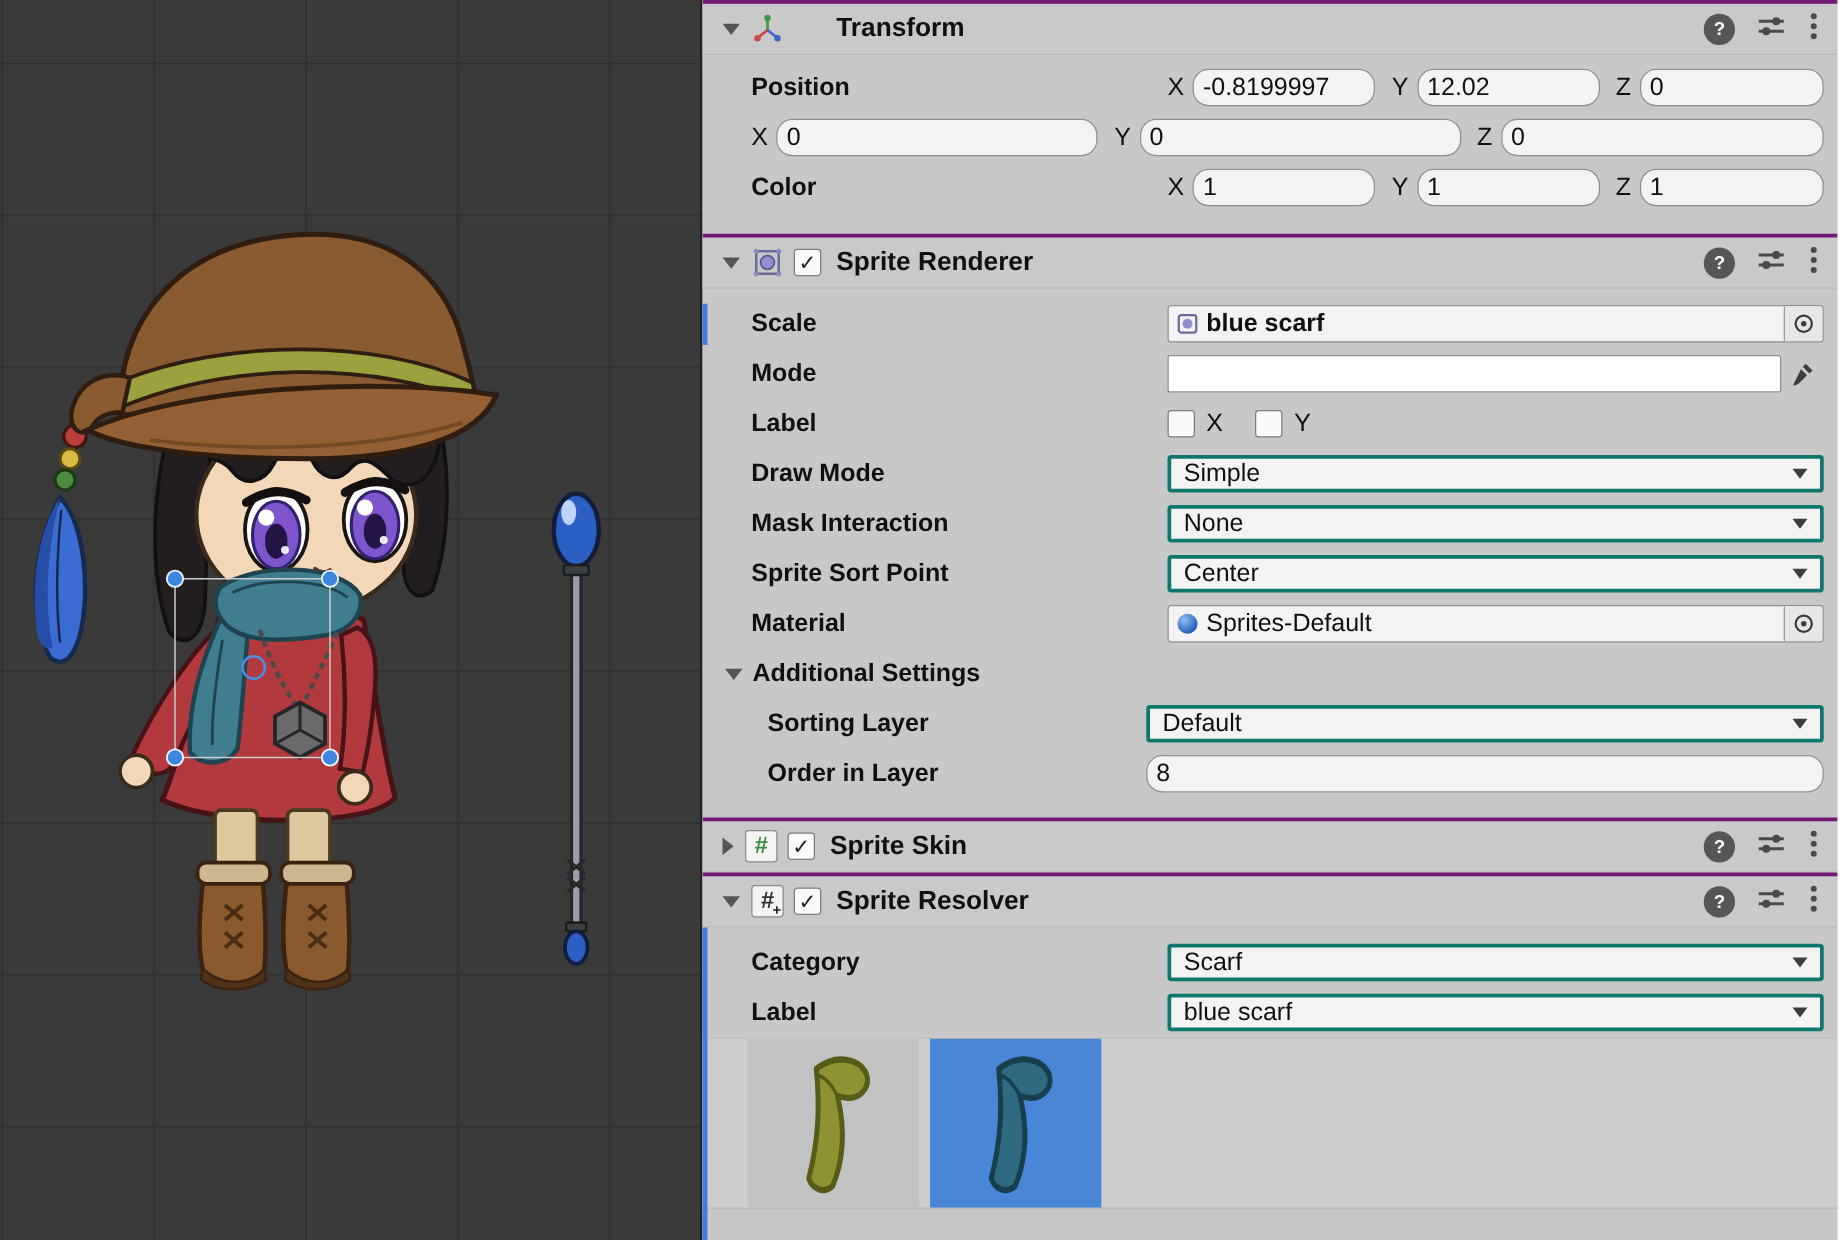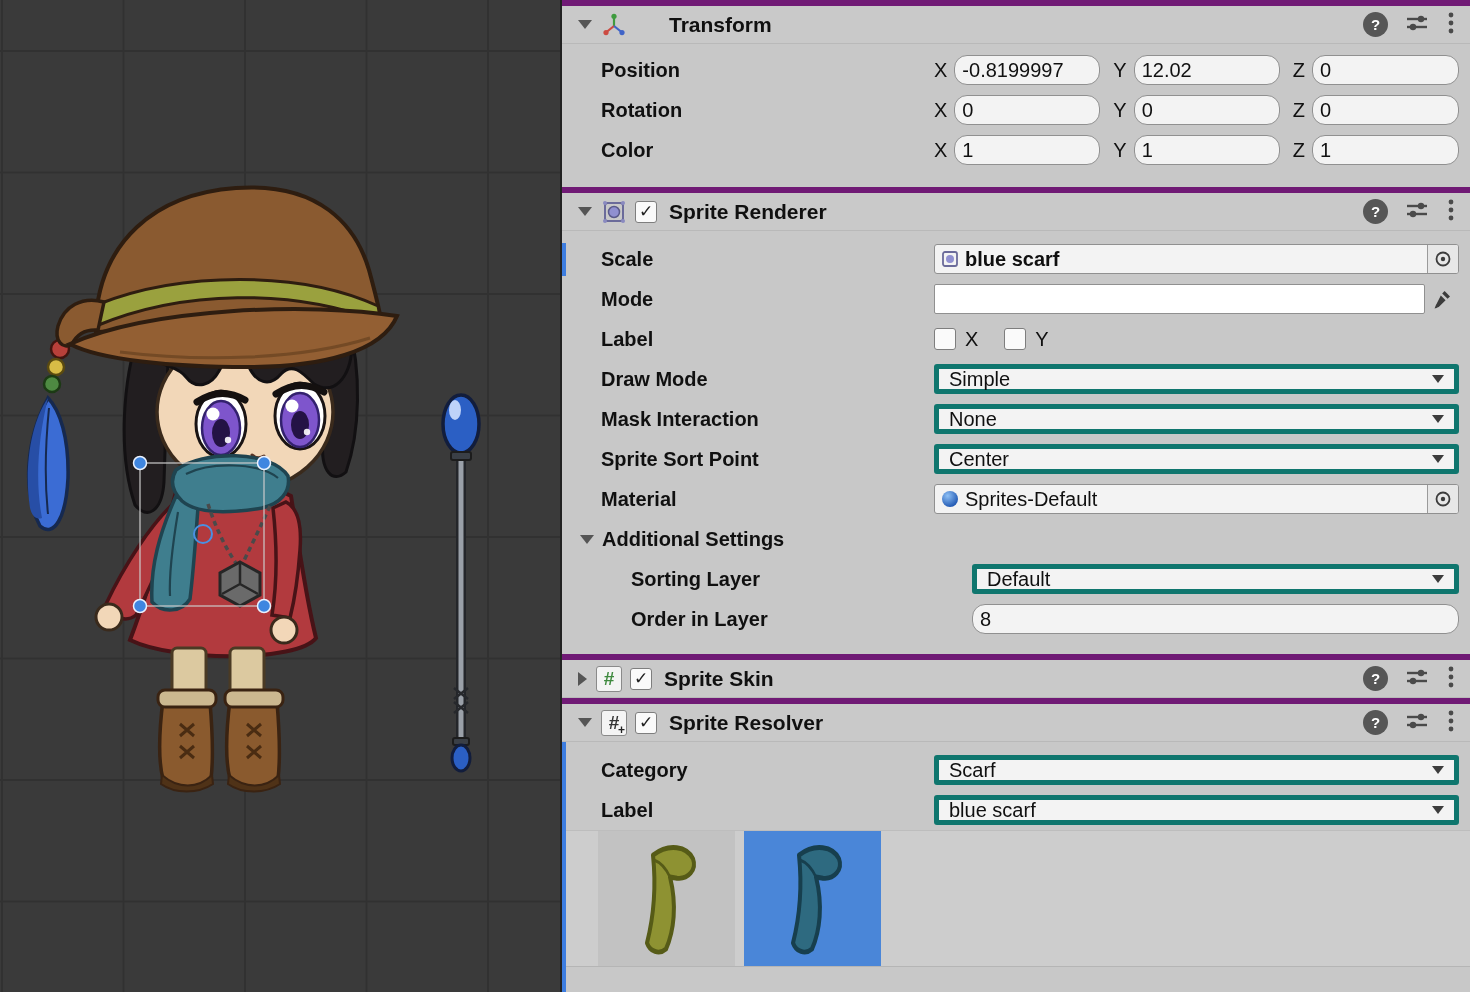--- a/index.html
+++ b/index.html
@@ -20,21 +20,21 @@
   .scene svg { position:absolute; left:0; top:0; }
 
   
   .inspector { width:908px; height:992px; background:#c8c8c8; color:#101010; position:relative; overflow:hidden; }
   .override-bar { position:absolute; left:0; width:4px; z-index:5; }
   .bar-sprite { top:243px; height:33px; }
   .bar-resolver { top:742px; height:250px; }
 
   .comp-header {
     height:44px; display:flex; align-items:center; padding:0 14px 0 16px;
-    background:#c9c9c9; border-top:6px solid #701a75; border-bottom:1px solid #b9b9b9;
+    background:#c9c9c9; border-top:3px solid #701a75; border-bottom:1px solid #b9b9b9;
   }
   .comp-header.mt17 { margin-top:17px; }
   .comp-header.mt15 { margin-top:15px; }
   .comp-title { font-size:21px; font-weight:bold; margin-left:12px; white-space:nowrap; }
   .header-right { margin-left:auto; display:flex; align-items:center; gap:16px; }
 
   .foldout-open { width:0; height:0; border-left:7px solid transparent; border-right:7px solid transparent; border-top:9px solid #555; flex-shrink:0; }
   .foldout-closed { width:0; height:0; border-top:7px solid transparent; border-bottom:7px solid transparent; border-left:9px solid #555; flex-shrink:0; }
   .comp-icon { width:26px; height:26px; margin-left:9px; display:flex; align-items:center; justify-content:center; flex-shrink:0; }
   .hdr-spacer { width:30px; flex-shrink:0; }
@@ -49,33 +49,33 @@
   .hash-dark { color:#333; }
   .hash-plus { position:absolute; right:1px; bottom:-2px; font-size:12px; color:#222; font-weight:bold; }
 
   .help-icon { width:25px; height:25px; border-radius:50%; background:#565656; color:#fff;
     display:flex; align-items:center; justify-content:center; font-size:15px; font-weight:bold; }
 
   .rows { padding-top:8px; }
   .rows.t-rows { padding-top:6px; }
   .row { height:40px; display:flex; align-items:center; padding-left:39px; padding-right:11px; }
   .row .label { width:333px; flex-shrink:0; font-size:20px; white-space:nowrap;font-weight:bold; }
-  .row.sub { padding-left:69px;gap:38px; }
+  .row.sub { padding-left:52px; }
   .row.sub .label { width:303px; }
   .label.bold { font-weight:bold; }
   .value { flex:1; display:flex; align-items:center; min-width:0; }
 
   .vec-group { display:flex; align-items:center; flex:1; min-width:0; }
   .vec-group + .vec-group { margin-left:13px; }
   .axis { font-size:20px; margin-right:7px; }
 
   .tf { height:30px; background:#f3f3f3; border:1px solid #909090; border-radius:13px;
     font-family:inherit; font-size:20px; color:#111; padding:0 7px; width:100%; min-width:0; outline:none; }
 
-  .dd { height:30px; background:#f3f3f3; border:5px solid #0f766e; border-radius:3px;
+  .dd { height:30px; background:#f3f3f3; border:3px solid #0f766e; border-radius:3px;
     flex:1; display:flex; align-items:center; padding:0 10px; font-size:20px; min-width:0; }
   .dd-arrow { margin-left:auto; width:0; height:0; border-left:6px solid transparent; border-right:6px solid transparent; border-top:8px solid #3c3c3c; }
 
   .objf { height:30px; background:#f3f3f3; border:1px solid #909090; border-radius:3px;
     flex:1; display:flex; align-items:center; overflow:hidden; min-width:0; }
   .objf .obj-icon { width:30px; display:flex; align-items:center; justify-content:center; flex-shrink:0; }
   .objf .obj-text { font-size:20px; flex:1; min-width:0; white-space:nowrap; overflow:hidden; }
   .objf .obj-text.bold { font-weight:bold; }
   .objf .picker { width:31px; height:100%; border-left:1px solid #9a9a9a; background:#e7e7e7;
     display:flex; align-items:center; justify-content:center; flex-shrink:0; }
@@ -237,21 +237,20 @@
               <span class="axis">Y</span>
               <input class="tf" value="12.02" style="">
             </div>
           <div class="vec-group">
               <span class="axis">Z</span>
               <input class="tf" value="0" style="">
             </div>
         </div>
       </div>
       <div class="row">
-        <span class="label">Rotation</span>
         <div class="value">
           <div class="vec-group">
               <span class="axis">X</span>
               <input class="tf" value="0" style="">
             </div>
           <div class="vec-group">
               <span class="axis">Y</span>
               <input class="tf" value="0" style="">
             </div>
           <div class="vec-group">

